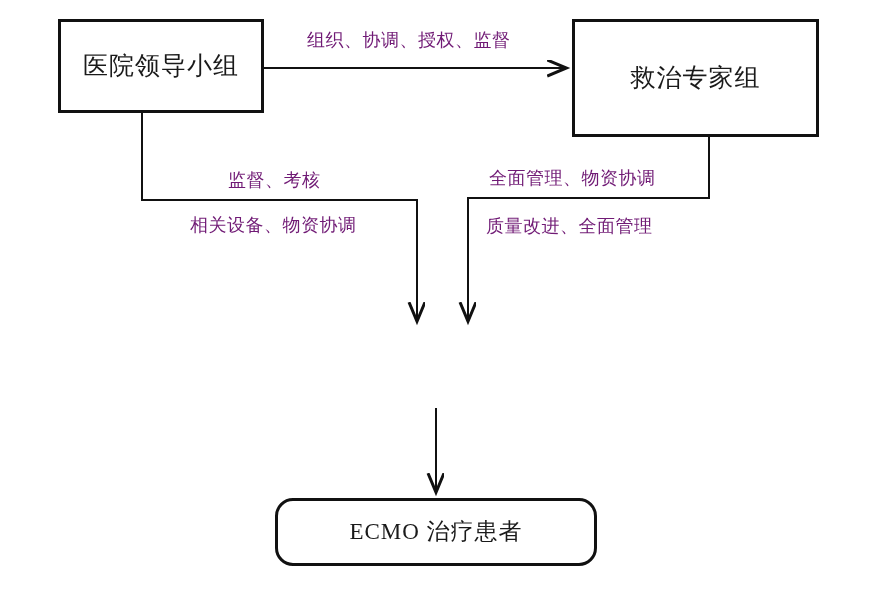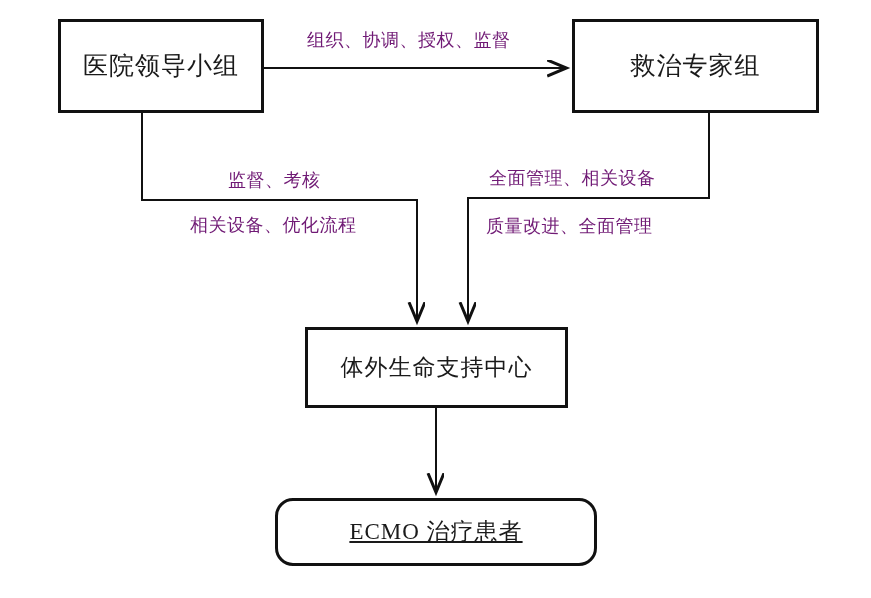--- a/index.html
+++ b/index.html
@@ -31,42 +31,41 @@
     background: #ffffff;
     border: 3px solid #111111;
     display: flex;
     align-items: center;
     justify-content: center;
     text-align: center;
     color: #1a1a1a;
   }
   .node.rounded {
     border-radius: 18px;
-    text-decoration: underline;
   }
   .node-label {
     font-size: 25px;
     letter-spacing: 1px;
     line-height: 1.2;
     white-space: nowrap;
   }
   .node-label.small {
     font-size: 23px;
   }
   .edge-label {
     position: absolute;
     font-size: 18px;
     color: #701a75;
     white-space: nowrap;
     letter-spacing: 0.5px;
     background: transparent;
   }
   
   #node-hospital-leadership { left: 58px;  top: 19px;  width: 206px; height: 94px; }
-  #node-expert-group        { left: 572px; top: 19px;  width: 247px; height: 94px; }
+  #node-expert-group        { left: 572px; top: 19px;  width: 247px; height: 118px; }
   #node-ecls-center         { left: 305px; top: 327px; width: 263px; height: 81px; }
   #node-ecmo-patient        { left: 275px; top: 498px; width: 322px; height: 68px; }
 
   
   #label-organize    { left: 307px; top: 28px;  }
   #label-supervise   { left: 228px; top: 168px; }
   #label-equipment   { left: 190px; top: 213px; }
   #label-management  { left: 489px; top: 166px; }
   #label-quality     { left: 486px; top: 214px; }
   #label-unified     { left: 448px; top: 444px; }
@@ -93,32 +92,29 @@
   </svg>
 
   <div class="node" id="node-hospital-leadership">
     <span class="node-label">医院领导小组</span>
   </div>
 
   <div class="node" id="node-expert-group">
     <span class="node-label">救治专家组</span>
   </div>
 
-  <div class="node" id="node-ecls-center">
-    <span class="node-label small">体外生命支持中心</span>
-  </div>
 
   <div class="node rounded" id="node-ecmo-patient">
     <span class="node-label small">ECMO 治疗患者</span>
   </div>
 
   <div class="edge-label" id="label-organize">组织、协调、授权、监督</div>
 
   <div class="edge-label" id="label-supervise">监督、考核</div>
 
-  <div class="edge-label" id="label-equipment">相关设备、优化流程</div>
+  <div class="edge-label" id="label-equipment">相关设备、物资协调</div>
 
-  <div class="edge-label" id="label-management">全面管理、相关设备</div>
+  <div class="edge-label" id="label-management">全面管理、物资协调</div>
 
   <div class="edge-label" id="label-quality">质量改进、全面管理</div>
 
 
 </div>
 
 </body></html>

